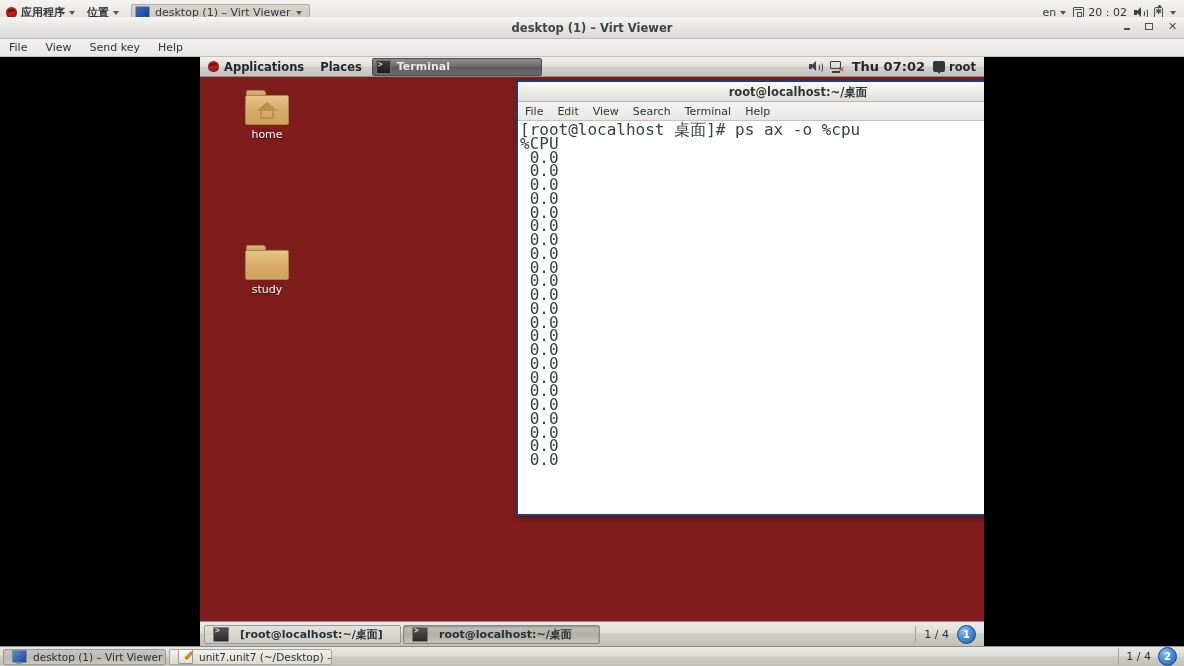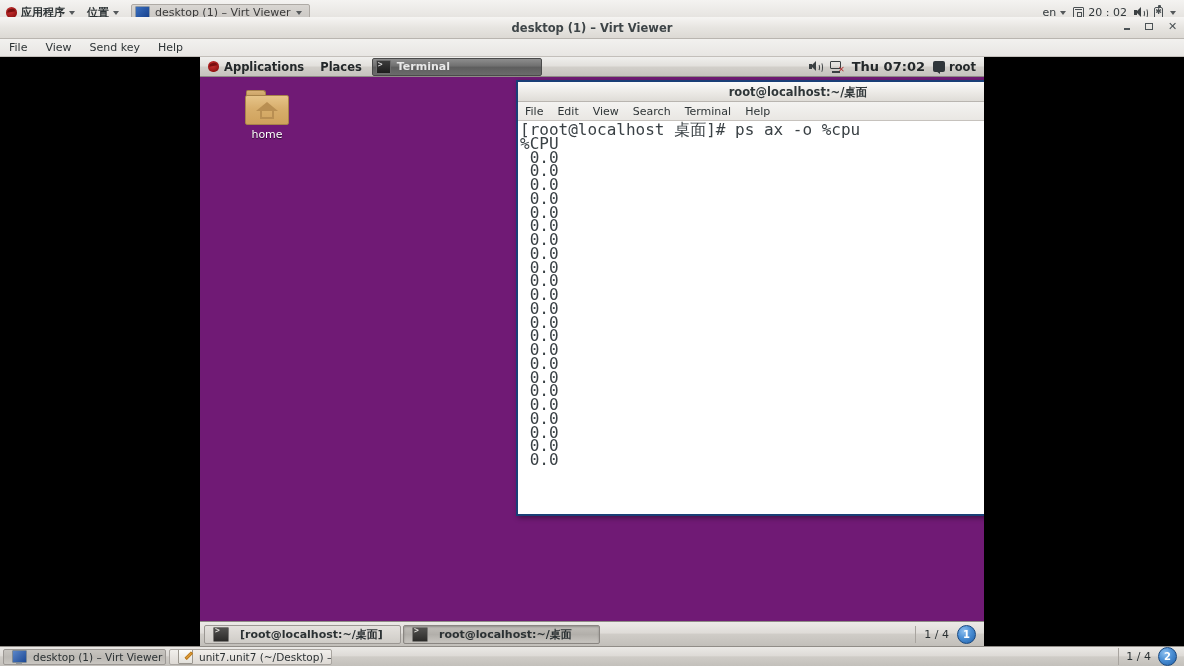--- a/index.html
+++ b/index.html
@@ -161,21 +161,21 @@
 
   
   .vm-area {
     position: absolute; left: 0; top: 57px;
     width: 1184px; height: 589px;
     background: #000000;
   }
   .vm-screen {
     position: absolute; left: 200px; top: 0;
     width: 784px; height: 589px;
-    background: #701a75;
+    background: #7f1d1d;
     overflow: hidden;
   }
 
   
   .gn-panel {
     position: absolute; left: 0; top: 0;
     width: 784px; height: 20px;
     background: linear-gradient(to bottom, #f0efed 0%, #e2e0dc 48%, #d2cfca 52%, #c6c3be 100%);
     border-bottom: 1px solid #8f8b86;
     display: flex; align-items: center;
@@ -522,20 +522,27 @@
           <span class="body"></span>
           <span class="home-glyph">
               <span class="roof"></span>
               <span class="walls"></span>
             </span>
         </div>
         <span class="lbl">home</span>
       </div>
 
 
+      <div class="desk-icon" style="left:29px; top:188px;">
+        <div class="icon-folder">
+          <span class="tab"></span>
+          <span class="body"></span>
+        </div>
+        <span class="lbl">study</span>
+      </div>
 
       <div class="term-win">
         <div class="term-titlebar">
           <div class="term-title">root@localhost:~/桌面</div>
 
         </div>
         <div class="term-menubar">
           <span class="mi">File</span>
           <span class="mi">Edit</span>
           <span class="mi">View</span>

